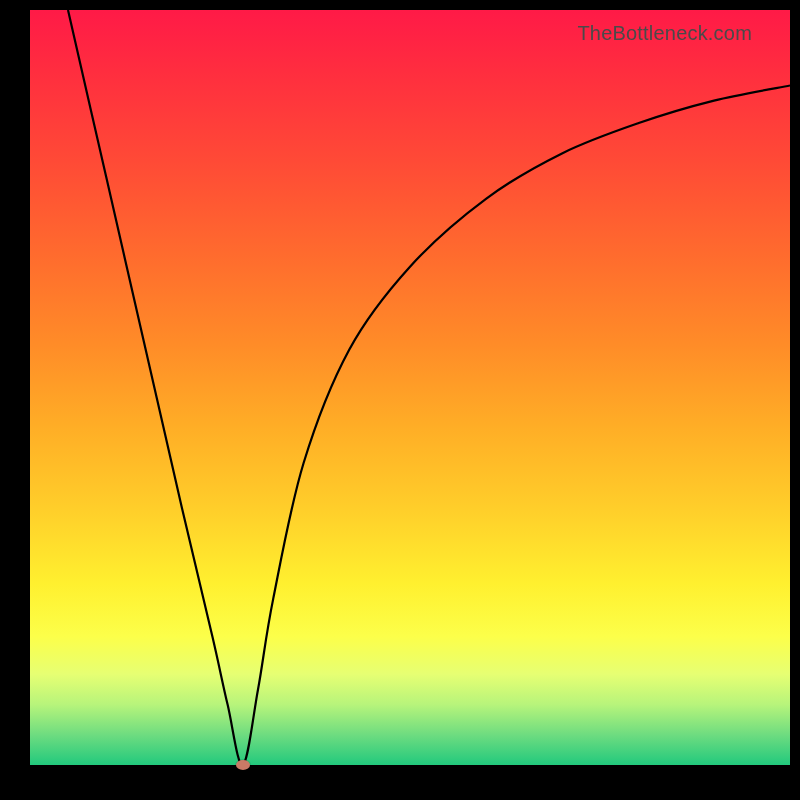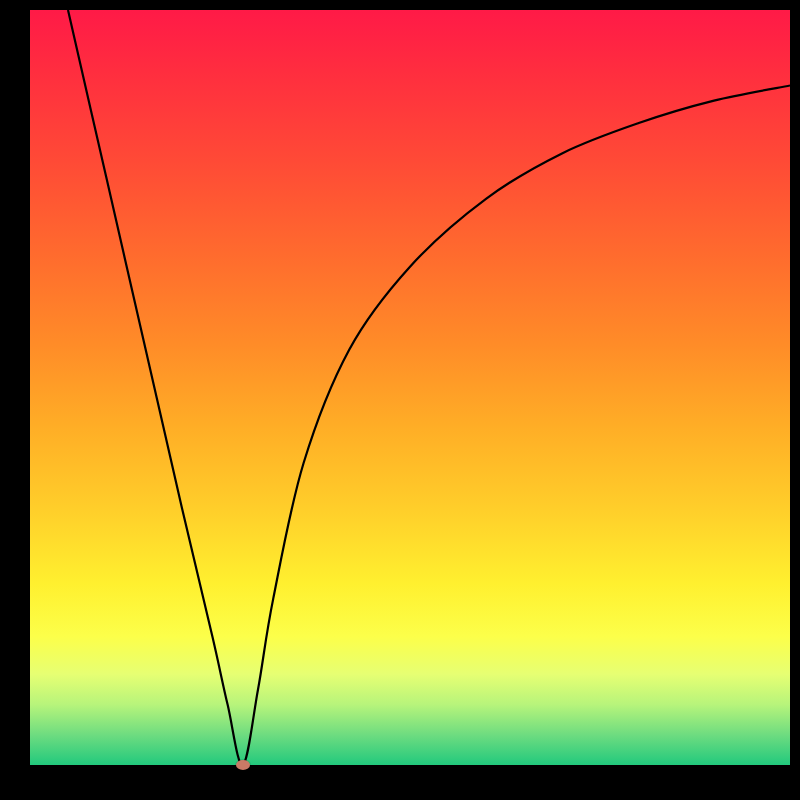--- a/index.html
+++ b/index.html
@@ -71,20 +71,21 @@
     background: #c97a66;
     box-shadow: 0 0 0 1px rgba(0,0,0,0.1);
   }
 </style>
 </head>
 <body>
 
 <div class="frame">
   <div class="plot-area">
 
+    <div class="watermark">TheBottleneck.com</div>
 
     <svg class="curve" viewBox="0 0 760 755" preserveAspectRatio="none">
       <path d="M 38.0 0.0 C 44.3 27.7, 63.3 110.7, 76.0 166.1 C 88.7 221.5, 101.3 276.8, 114.0 332.2 C 126.7 387.6, 140.6 449.2, 152.0 498.3 C 163.4 547.4, 174.8 593.9, 182.4 626.6 C 190.0 659.4, 192.5 673.2, 197.6 694.6 C 202.7 716.0, 207.7 757.5, 212.8 755.0 C 217.9 752.5, 222.9 707.2, 228.0 679.5 C 233.1 651.8, 235.6 626.6, 243.2 588.9 C 250.8 551.1, 260.9 494.5, 273.6 453.0 C 286.3 411.5, 301.5 372.5, 319.2 339.7 C 336.9 307.0, 357.2 281.9, 380.0 256.7 C 402.8 231.5, 430.7 207.6, 456.0 188.8 C 481.3 169.9, 506.7 156.0, 532.0 143.4 C 557.3 130.9, 582.7 122.1, 608.0 113.3 C 633.3 104.4, 658.7 96.9, 684.0 90.6 C 709.3 84.3, 747.3 78.0, 760.0 75.5"></path>
     </svg>
 
     <div class="marker" style="left: 205.8px; top: 750px;"></div>
   </div>
 </div>
 
 </body></html>

